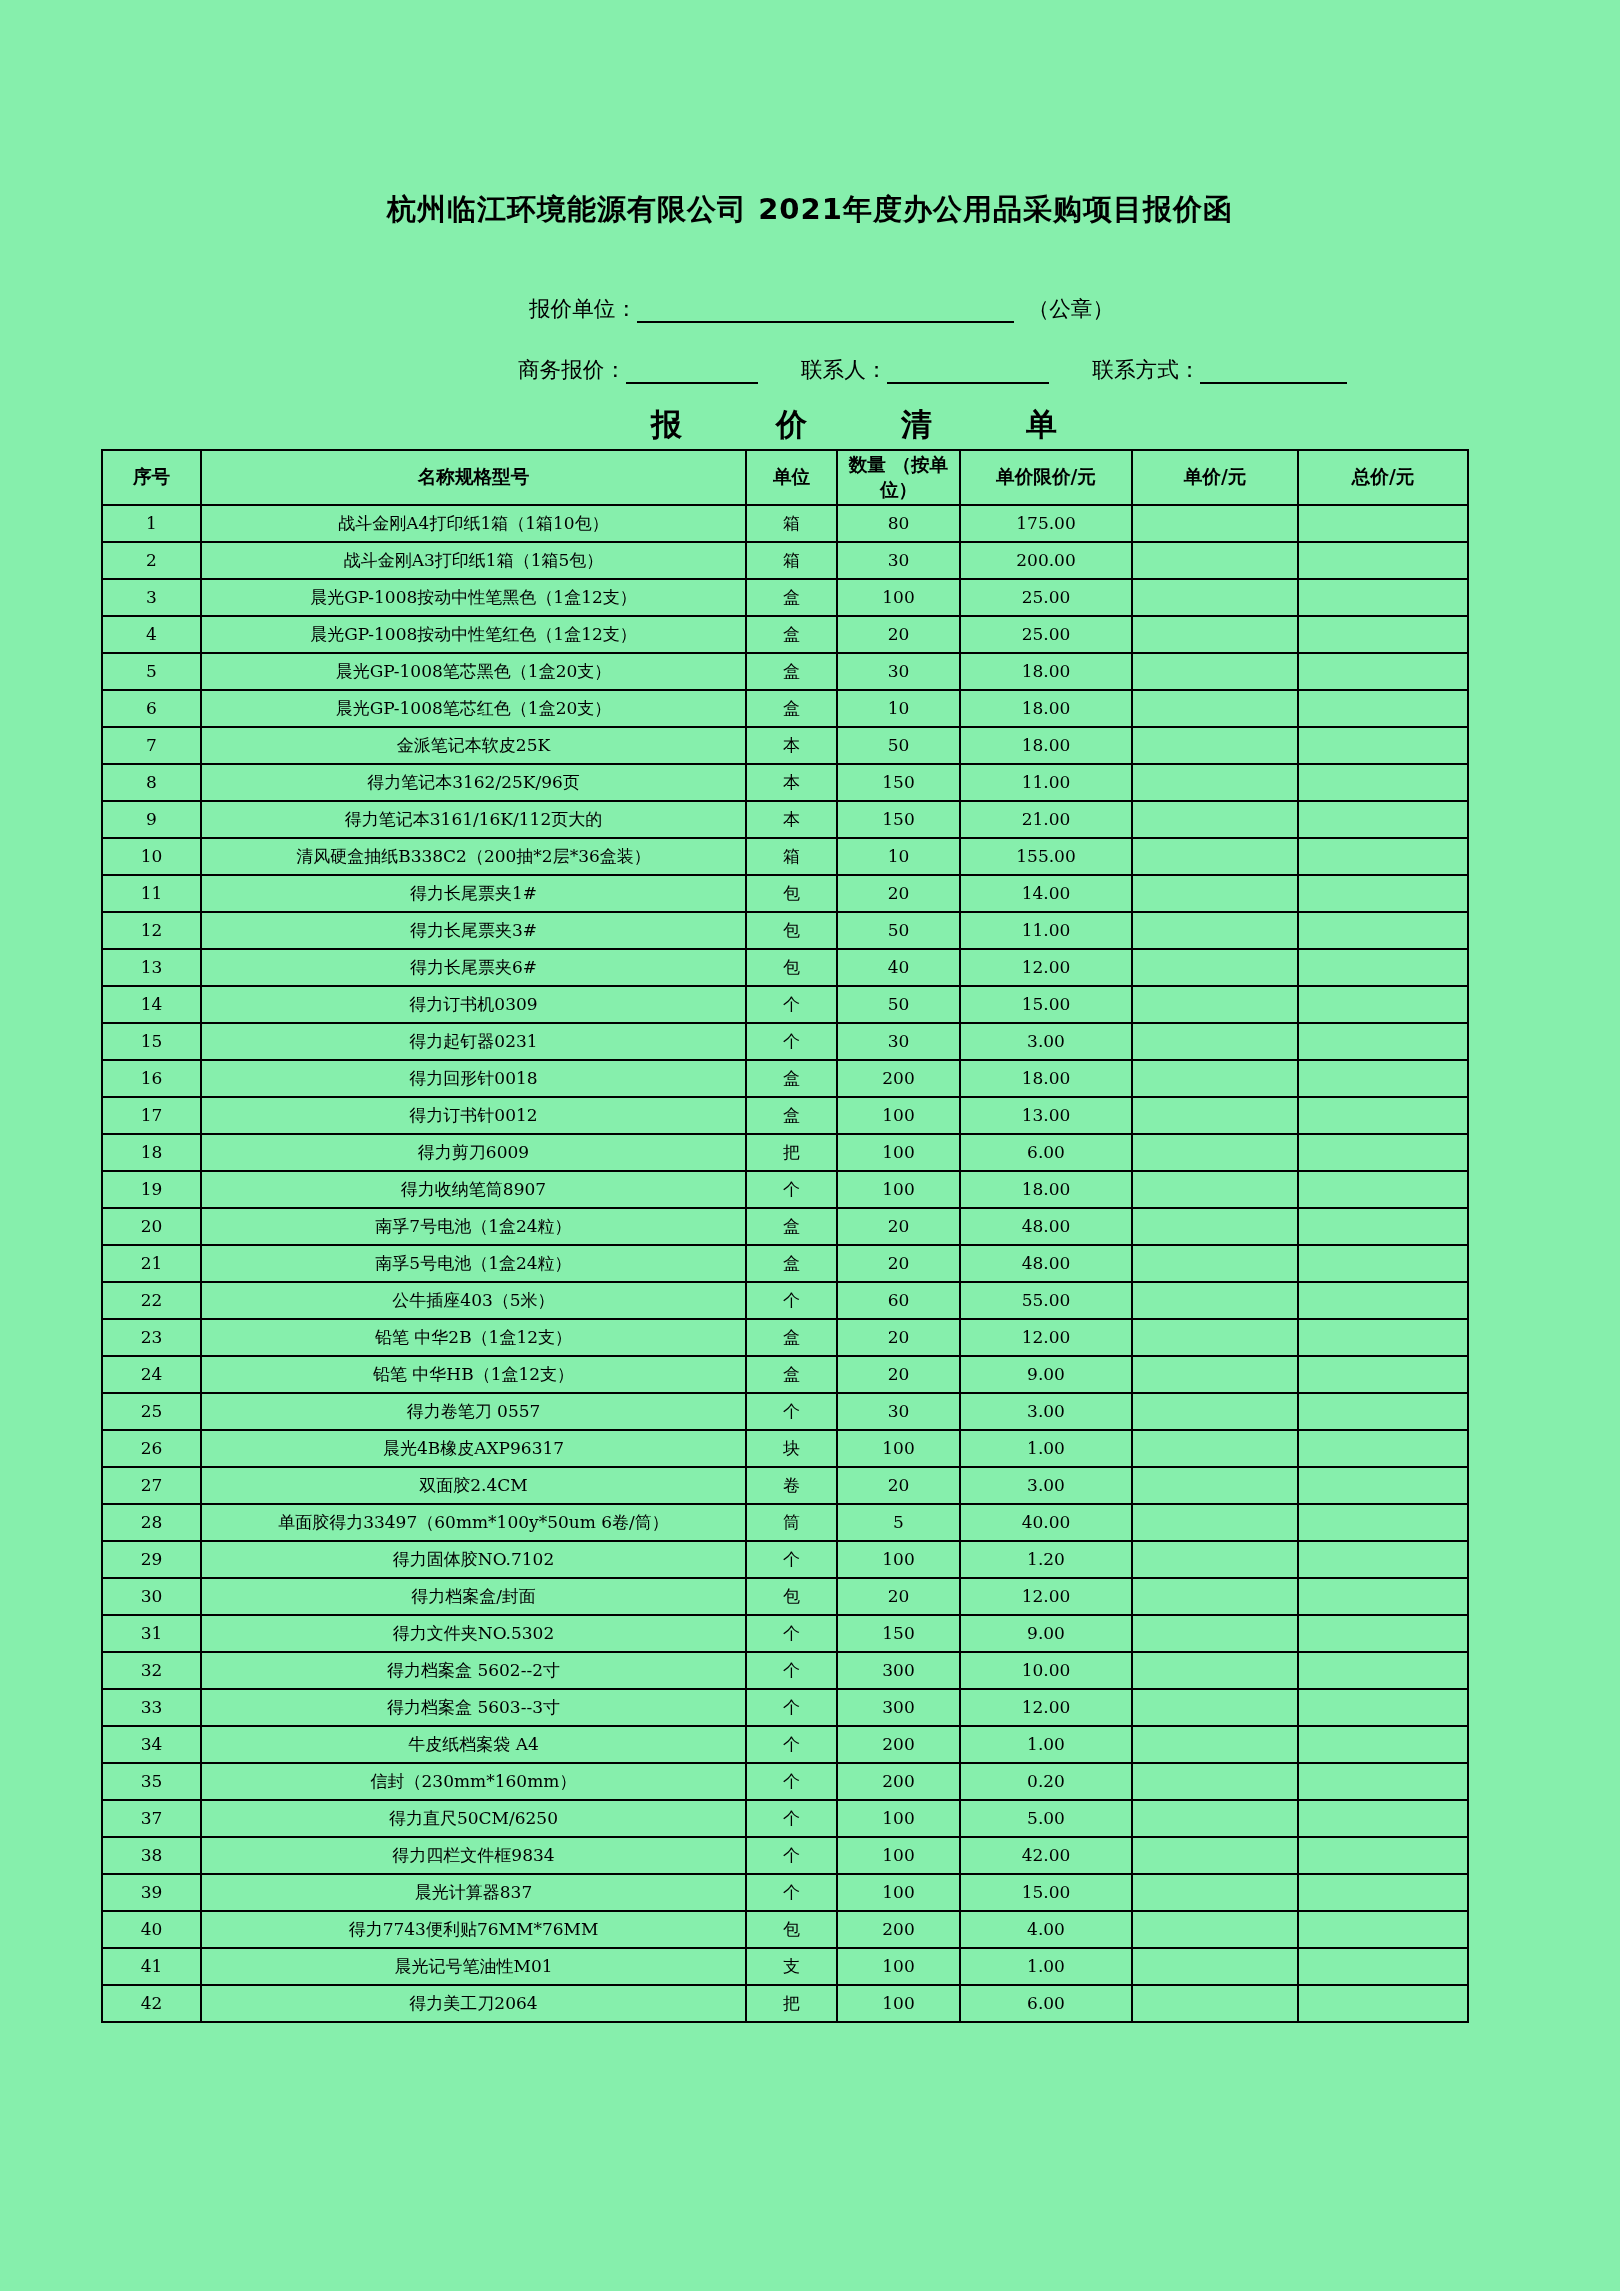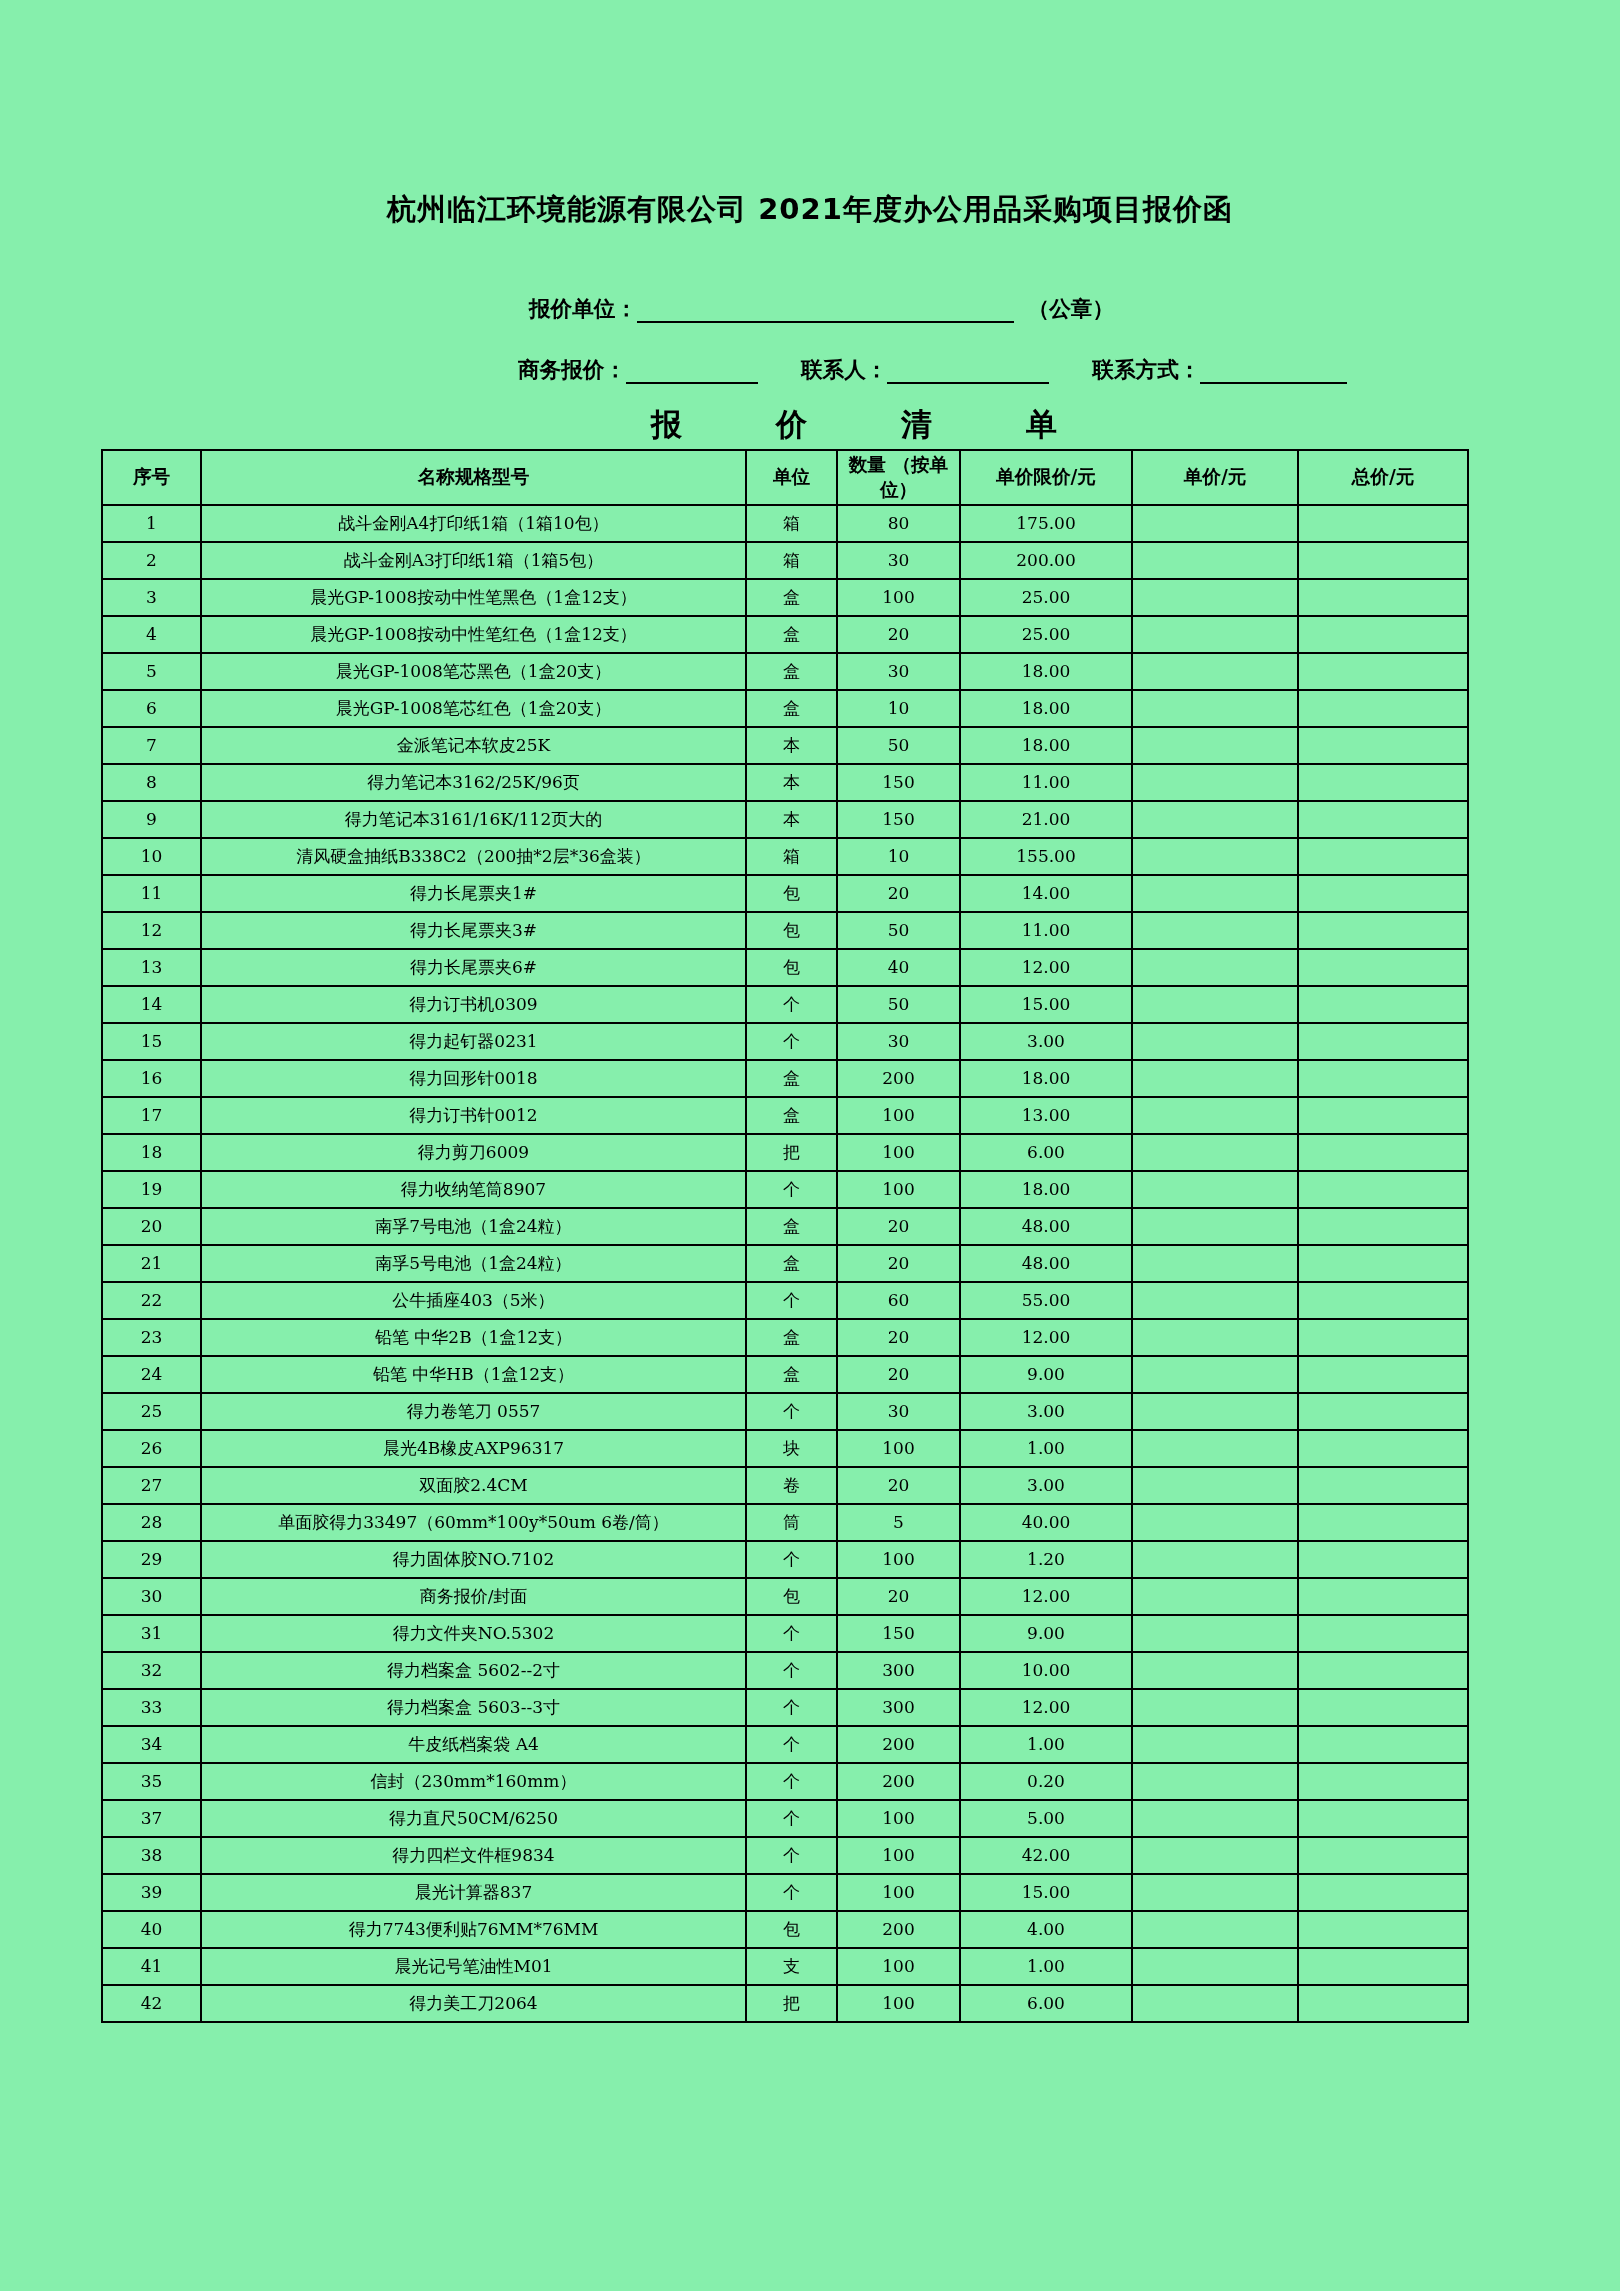--- a/index.html
+++ b/index.html
@@ -15,21 +15,21 @@
   .doc-title{
     position:absolute;left:0;top:190px;width:1620px;
     text-align:center;
     font-family:"DejaVu Sans","Liberation Sans",sans-serif;
     font-weight:bold;font-size:29px;letter-spacing:1px;
     white-space:nowrap;
   }
   .field-line{
     position:absolute;
     font-family:"DejaVu Sans","Liberation Sans",sans-serif;
-    font-weight:700;font-size:21.6px;
+    font-weight:400;font-size:21.6px;
     display:flex;align-items:flex-end;white-space:nowrap;
   }
   .line1{left:529px;top:290px;height:33px;}
   .line2{left:518px;top:351px;height:33px;justify-content:space-between;}
   .uline{
     display:inline-block;
     border-bottom:2px solid #000;
     height:25.5px;
   }
   .u1{width:377px;margin-right:13.7px;}
@@ -381,21 +381,21 @@
           <td>29</td>
           <td>得力固体胶NO.7102</td>
           <td>个</td>
           <td>100</td>
           <td>1.20</td>
           <td></td>
           <td></td>
         </tr>
         <tr>
           <td>30</td>
-          <td>商务报价/封面</td>
+          <td>得力档案盒/封面</td>
           <td>包</td>
           <td>20</td>
           <td>12.00</td>
           <td></td>
           <td></td>
         </tr>
         <tr>
           <td>31</td>
           <td>得力文件夹NO.5302</td>
           <td>个</td>

